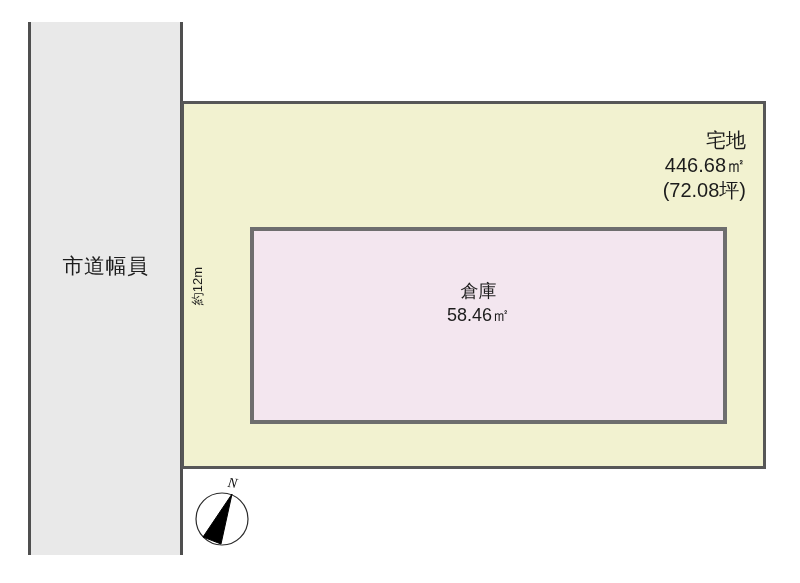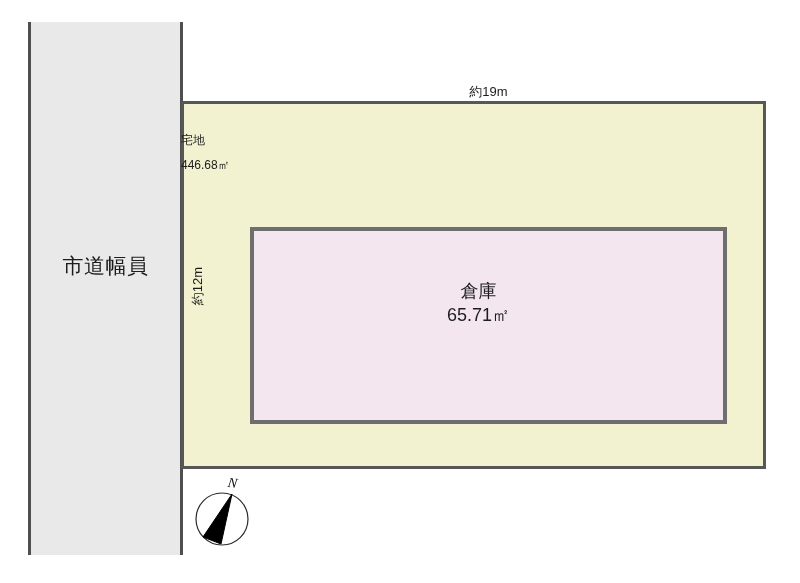--- a/index.html
+++ b/index.html
@@ -48,22 +48,22 @@
     height: 368px;
     box-sizing: border-box;
     background: #f2f2d0;
     border: 3px solid #575757;
   }
   .plot-label {
     position: absolute;
     left: 181px;
     top: 128px;
     width: 565px;
-    text-align: left;
-    font-size: 12px;
+    text-align: right;
+    font-size: 20px;
     line-height: 25px;
   }
   
   .warehouse {
     position: absolute;
     left: 250px;
     top: 227px;
     width: 477px;
     height: 197px;
     box-sizing: border-box;
@@ -114,29 +114,29 @@
 
   <div class="road"></div>
   <div class="road-label">
     <div>市道幅員</div>
   </div>
 
   <div class="plot"></div>
   <div class="plot-label">
     <div>宅地</div>
     <div>446.68㎡</div>
+    <div>(72.08坪)</div>
   </div>
 
   <div class="warehouse"></div>
   <div class="warehouse-label">
     <div>倉庫</div>
-    <div>65.71㎡</div>
+    <div>58.46㎡</div>
   </div>
 
-  <div class="dim-top">約19m</div>
   <div class="dim-left">約12m</div>
 
   <svg class="compass" viewBox="0 0 64 78" xmlns="http://www.w3.org/2000/svg">
     <circle cx="30" cy="47" r="26" fill="#ffffff" stroke="#2a2a2a" stroke-width="1.2"></circle>
     <polygon points="40,22 11,65 29,72" fill="#000000" stroke="#000000" stroke-width="1"></polygon>
     <text x="36" y="15" font-size="14" font-style="italic" font-family="Liberation Serif, DejaVu Serif, serif" fill="#111111" transform="rotate(8 38 10)">N</text>
   </svg>
 
 </div>
 

